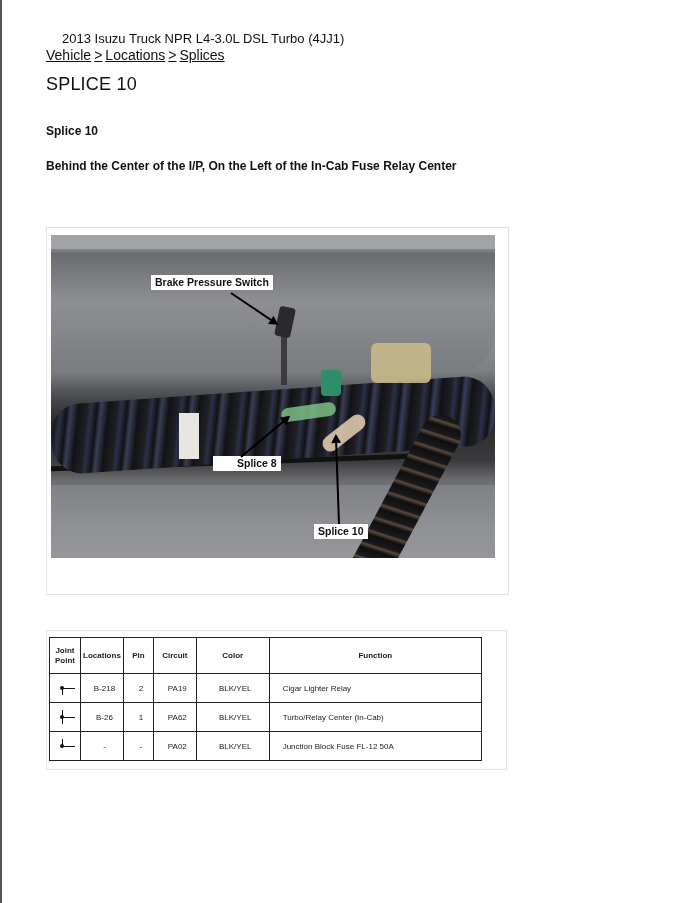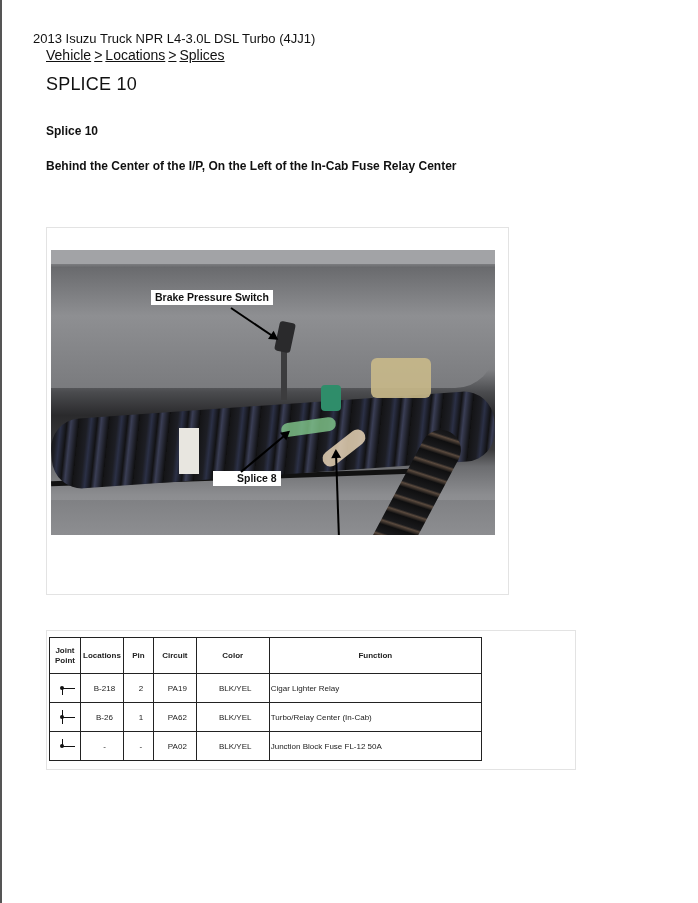--- a/index.html
+++ b/index.html
@@ -1,33 +1,33 @@
 <!DOCTYPE html>
 <html><head>
 <meta charset="utf-8">
 <style>
   html, body { margin: 0; padding: 0; background: #ffffff; }
   body {
     width: 698px; height: 903px; position: relative; overflow: hidden;
     font-family: "Liberation Sans", "DejaVu Sans", sans-serif; color: #111;
   }
   .left-border { position: absolute; left: 0; top: 0; width: 2px; height: 903px; background: #555; }
-  .vehicle { position: absolute; left: 33px; top: 30px; font-size: 13px; line-height: 17px; }
+  .vehicle { position: absolute; left: 62px; top: 30px; font-size: 13px; line-height: 17px; }
   .crumb { position: absolute; left: 46px; top: 47px; font-size: 14px; line-height: 17px; text-decoration: underline; }
   .crumb span.sep { margin: 0 3px; }
   .title { position: absolute; left: 46px; top: 73px; font-size: 18px; line-height: 22px; font-weight: normal; letter-spacing: 0.2px; margin: 0; }
   .subtitle { position: absolute; left: 46px; top: 123px; font-size: 12px; font-weight: bold; line-height: 16px; }
   .location { position: absolute; left: 46px; top: 158px; font-size: 12px; font-weight: bold; line-height: 16px; }
 
   .figure-frame {
     position: absolute; left: 46px; top: 227px; width: 463px; height: 368px;
     border: 1px solid #e3e3e3; box-sizing: border-box; background: #fff;
   }
   .photo {
-    position: absolute; left: 4px; top: 22px; width: 444px; height: 285px; overflow: hidden;
+    position: absolute; left: 4px; top: 7px; width: 444px; height: 323px; overflow: hidden;
     background: linear-gradient(180deg, #6f7073 0%, #8a8b8e 4%, #5b5c5f 7%, #77787b 12%, #909194 30%, #7e7f82 42%, #4a4b4e 50%, #2a2a2c 58%, #3b3b3d 70%, #6c6d70 76%, #8c8d90 86%, #9a9b9e 100%);
   }
   .photo .top-trim { position: absolute; left: 0; top: 0; width: 100%; height: 14px; background: #a2a3a6; }
   .photo .dash { position: absolute; left: 0; top: 18px; width: 100%; height: 120px;
     background: linear-gradient(180deg, #6a6b6e, #8e8f92 40%, #7a7b7e 100%); border-radius: 0 0 40px 0; }
   .photo .harness { position: absolute; left: 0; top: 155px; width: 444px; height: 70px;
     background: repeating-linear-gradient(100deg, #141416 0px, #1d1e24 8px, #2b3046 12px, #121214 18px, #3a3e55 22px, #0f0f10 30px); border-radius: 30px; transform: rotate(-4deg); }
   .photo .harness2 { position: absolute; left: 330px; top: 170px; width: 40px; height: 210px;
     background: repeating-linear-gradient(170deg, #0f0f10 0px, #1a1a1c 8px, #5a4a3e 10px, #0f0f10 14px); transform: rotate(28deg); border-radius: 20px; }
   .photo .rod { position: absolute; left: 0; top: 225px; width: 360px; height: 5px; background: #111; transform: rotate(-2deg); }
@@ -39,31 +39,31 @@
   .photo .splice8-tube { position: absolute; left: 230px; top: 170px; width: 55px; height: 14px; background: rgba(130,200,140,0.8); border-radius: 7px; transform: rotate(-8deg); }
   .photo .splice10-tube { position: absolute; left: 268px; top: 190px; width: 50px; height: 16px; background: rgba(230,210,180,0.85); border-radius: 8px; transform: rotate(-38deg); }
   .photo .clip { position: absolute; left: 128px; top: 178px; width: 20px; height: 46px; background: #e8e6e0; }
   .photo .connector-r { position: absolute; left: 320px; top: 108px; width: 60px; height: 40px; background: #c9b98a; border-radius: 6px; opacity: 0.9; }
 
   .callout { position: absolute; background: #fff; color: #111; font-weight: bold; font-size: 10.5px; line-height: 13px; padding: 1px 4px; white-space: nowrap; }
   .arrow { position: absolute; height: 2px; background: #000; transform-origin: 0 50%; }
   .arrow::after { content: ""; position: absolute; right: -2px; top: -4px; border-left: 9px solid #000; border-top: 5px solid transparent; border-bottom: 5px solid transparent; }
 
   .table-frame {
-    position: absolute; left: 46px; top: 630px; width: 530px; height: 140px;
+    position: absolute; left: 46px; top: 630px; width: 461px; height: 140px;
     border: 1px solid #e3e3e3; box-sizing: border-box; background: #fff;
   }
   table.splice-table {
     position: absolute; left: 2px; top: 6px; border-collapse: collapse; width: 433px;
     font-family: "Liberation Sans", "DejaVu Sans", sans-serif; font-size: 8px; color: #222;
   }
   .splice-table th, .splice-table td { border: 1.5px solid #222; text-align: center; padding: 0 1px; }
   .splice-table th { height: 35px; font-weight: bold; font-size: 8px; line-height: 10px; }
   .splice-table td { height: 28px; padding-left: 6px; }
-  .splice-table td.func { text-align: left; padding-left: 1px; }
+  .splice-table td.func { text-align: left; padding-left: 13px; }
   .joint-icon { display: inline-block; position: relative; width: 18px; height: 14px; vertical-align: middle; }
   .joint-icon .dot { position: absolute; left: 2px; top: 5px; width: 4px; height: 4px; border-radius: 50%; background: #111; }
   .joint-icon .h { position: absolute; left: 4px; top: 6.5px; width: 13px; height: 1px; background: #111; }
   .joint-icon .up { position: absolute; left: 3.5px; top: 0px; width: 1px; height: 7px; background: #111; }
   .joint-icon .down { position: absolute; left: 3.5px; top: 7px; width: 1px; height: 7px; background: #111; }
 </style>
 </head>
 <body>
 
 <div class="left-border"></div>

